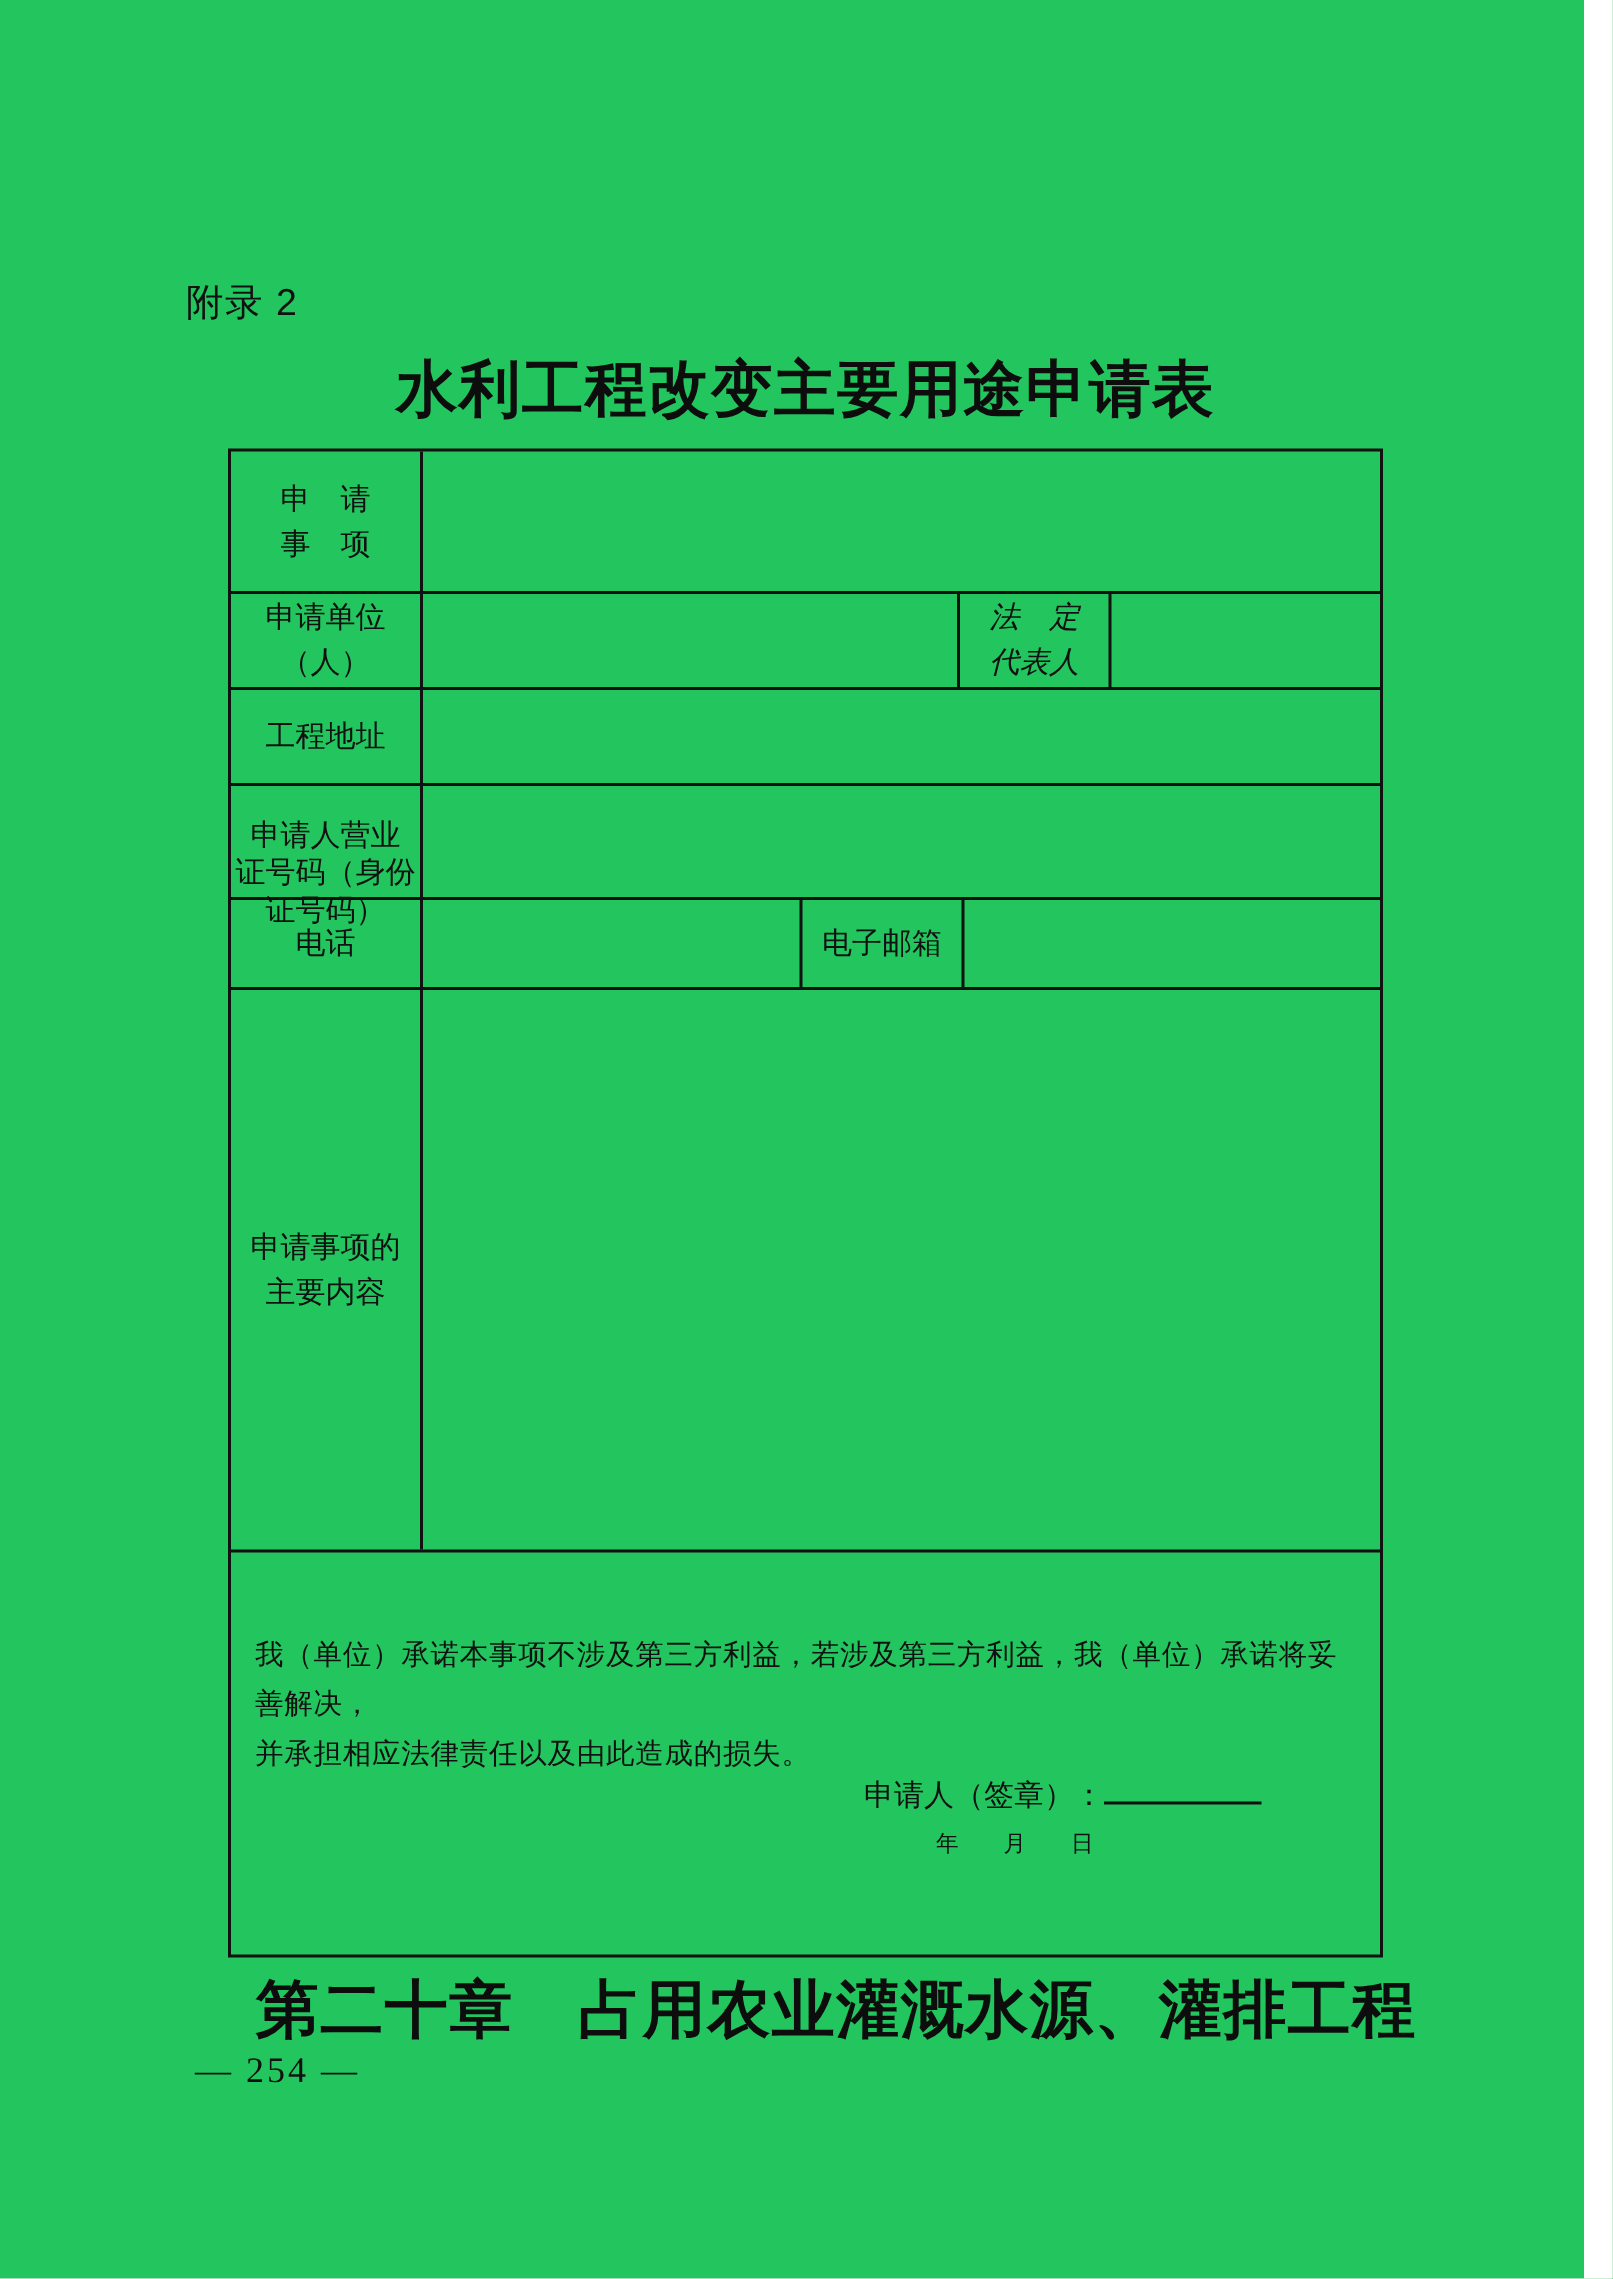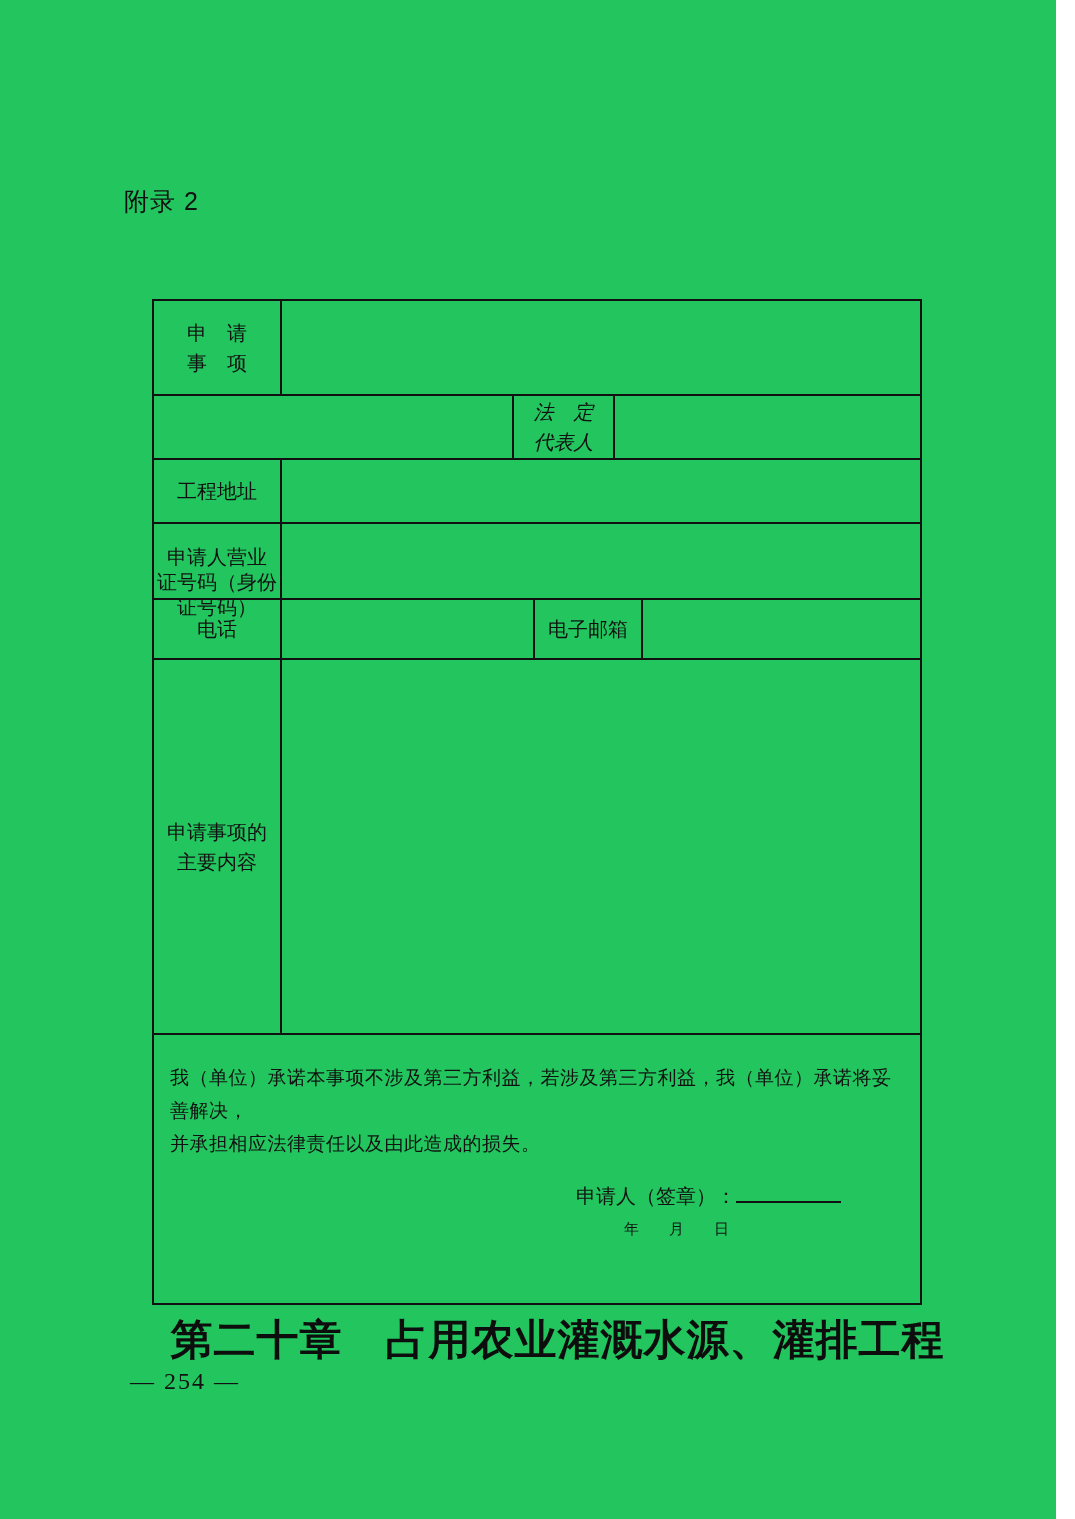--- a/index.html
+++ b/index.html
@@ -75,21 +75,21 @@
   }
   .value-cell { flex: 1 1 auto; }
   .w358 { width: 358px; flex: 0 0 358px; }
   .w101 { width: 101px; flex: 0 0 101px; font-style: italic; }
   .w253 { width: 253px; flex: 0 0 253px; }
   .w108 { width: 108px; flex: 0 0 108px; }
   .commit-cell {
     flex: 1 1 auto;
     position: relative;
     display: block;
-    padding: 26px 16px 0 16px;
+    padding: 52px 16px 0 16px;
   }
   .commit-text {
     font-size: 19px;
     line-height: 33px;
     letter-spacing: 0.5px;
     white-space: pre-line;
     color: #111111;
   }
   .sig-line {
     position: absolute;
@@ -138,30 +138,33 @@
     color: #111111;
   }
 </style>
 </head>
 <body>
 
 <div class="page">
 
   <div class="appendix">附录 2</div>
 
+  <div class="doc-title">水利工程改变主要用途申请表</div>
 
   <div class="ftable">
 
     <div class="trow" style="height:95px">
       <div class="tcell label-cell">申　请
 事　项</div>
       <div class="tcell value-cell"></div>
     </div>
 
     <div class="trow" style="height:64px">
+      <div class="tcell label-cell">申请单位
+（人）</div>
       <div class="tcell value-cell w358"></div>
       <div class="tcell label-cell w101" style="flex:0 0 101px;width:101px">法　定
 代表人</div>
       <div class="tcell value-cell"></div>
     </div>
 
     <div class="trow" style="height:64px">
       <div class="tcell label-cell">工程地址</div>
       <div class="tcell value-cell"></div>
     </div>

